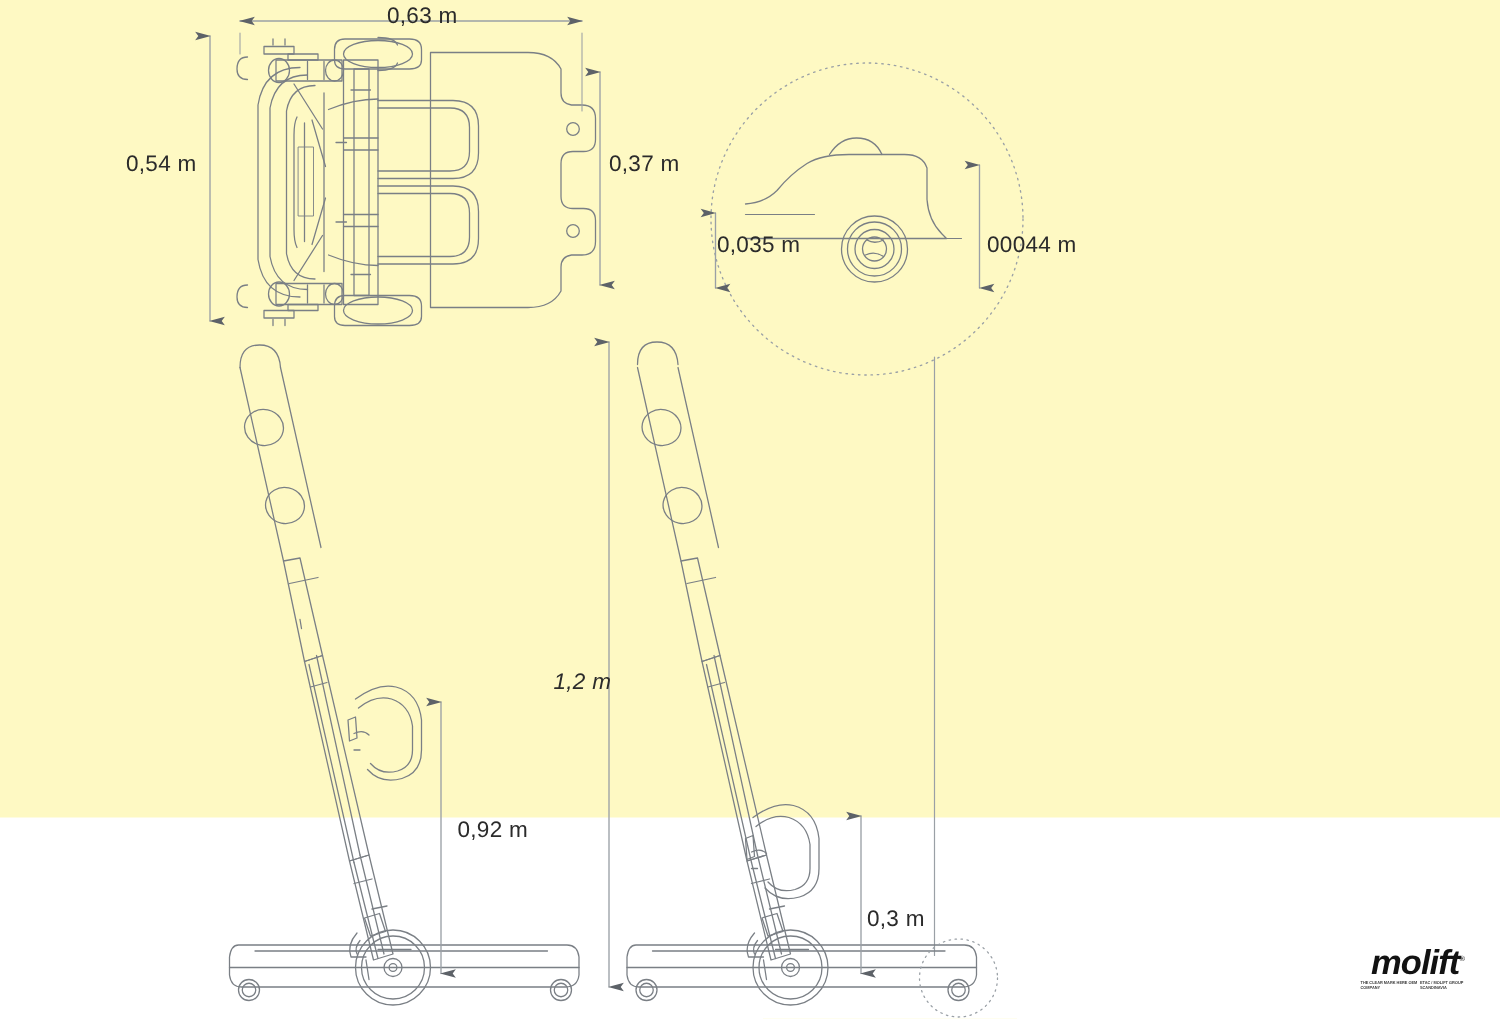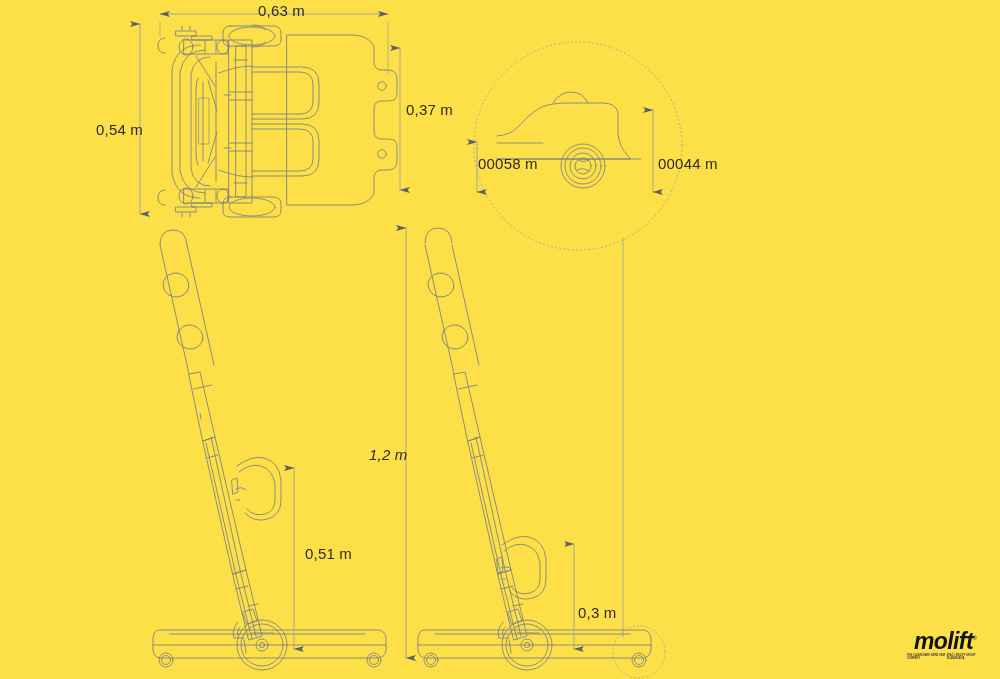--- a/index.html
+++ b/index.html
@@ -9,22 +9,22 @@
   }
   body {
     font-family: "Liberation Sans", sans-serif;
     width: 1000px;
     height: 679px;
     overflow: hidden;
   }
   #sheet {
     position: relative;
     width: 1000px;
-    height: 679px;
-    background: #fde047;
+    height: 545px;
+    background: #fef9c3;
   }
   #sheet svg {
     position: absolute;
     top: 0;
     left: 0;
   }
   .dimtext {
     position: absolute;
     font-family: "Liberation Sans", sans-serif;
     font-size: 15px;
@@ -305,31 +305,31 @@
 
       <g stroke="#9aa0a6" stroke-width="0.9">
         <line x1="574" y1="544" x2="574" y2="649" marker-start="url(#arrUp)" marker-end="url(#arrDown)"></line>
       </g>
 
     </g>
   </svg>
 
   <div class="dimtext" style="left:258px; top:2px;">0,63 m</div>
 
-  <div class="dimtext" style="left:96px; top:101px;margin-top:20px;">0,54 m</div>
+  <div class="dimtext" style="left:84px; top:101px;">0,54 m</div>
 
   <div class="dimtext" style="left:406px; top:101px;">0,37 m</div>
 
-  <div class="dimtext" style="left:478px; top:155px;">00058 m</div>
+  <div class="dimtext" style="left:478px; top:155px;">0,035 m</div>
 
   <div class="dimtext" style="left:658px; top:155px;">00044 m</div>
 
   <div class="dimtext" style="left:369px; top:446px;font-style:italic;">1,2 m</div>
 
-  <div class="dimtext" style="left:305px; top:545px;">0,51 m</div>
+  <div class="dimtext" style="left:305px; top:545px;">0,92 m</div>
 
   <div class="dimtext" style="left:578px; top:583px;margin-top:21px;">0,3 m</div>
 
   <div class="logo-wrap">
     <div class="logo-word"><span>molift</span><span class="logo-reg">®</span></div>
     <div class="logo-tag">
       <span>THE CLEAR MARK HERE
 OEM COMPANY</span>
       <span>ETAC / MOLIFT GROUP
 SCANDINAVIA</span>

